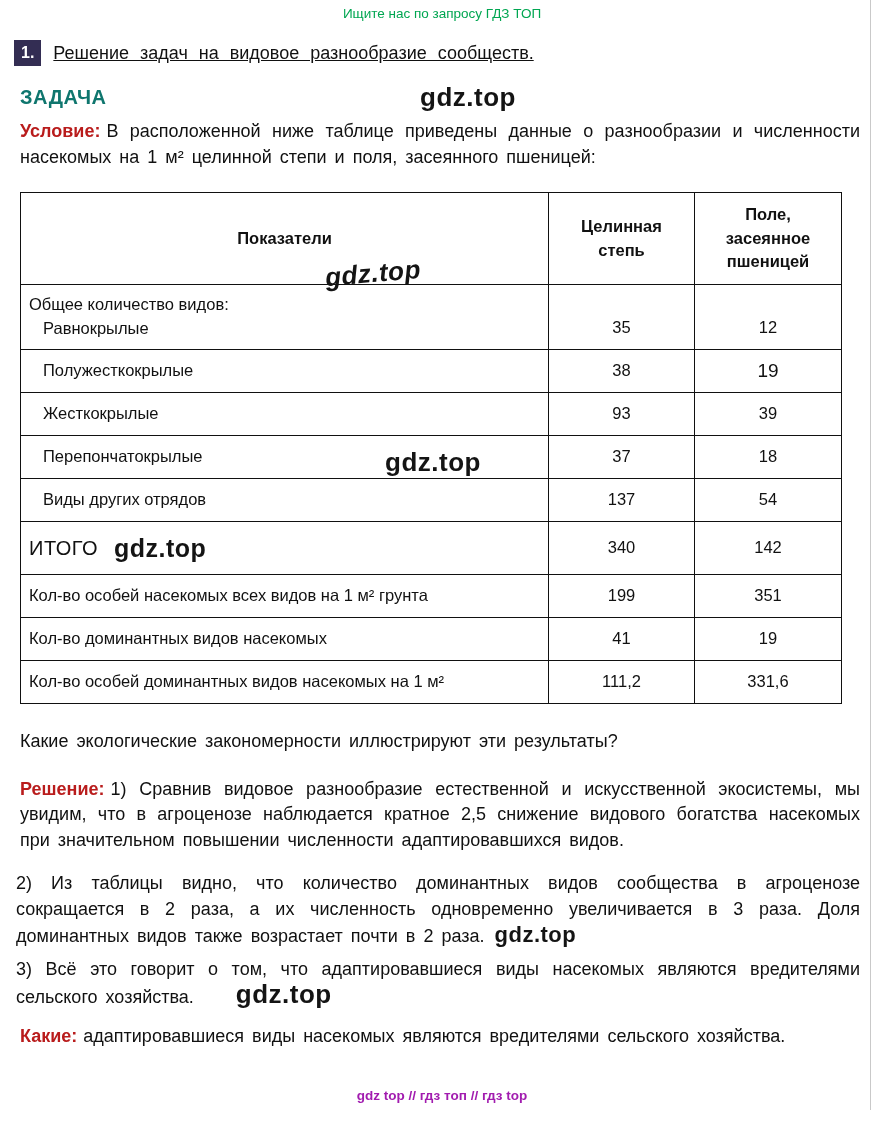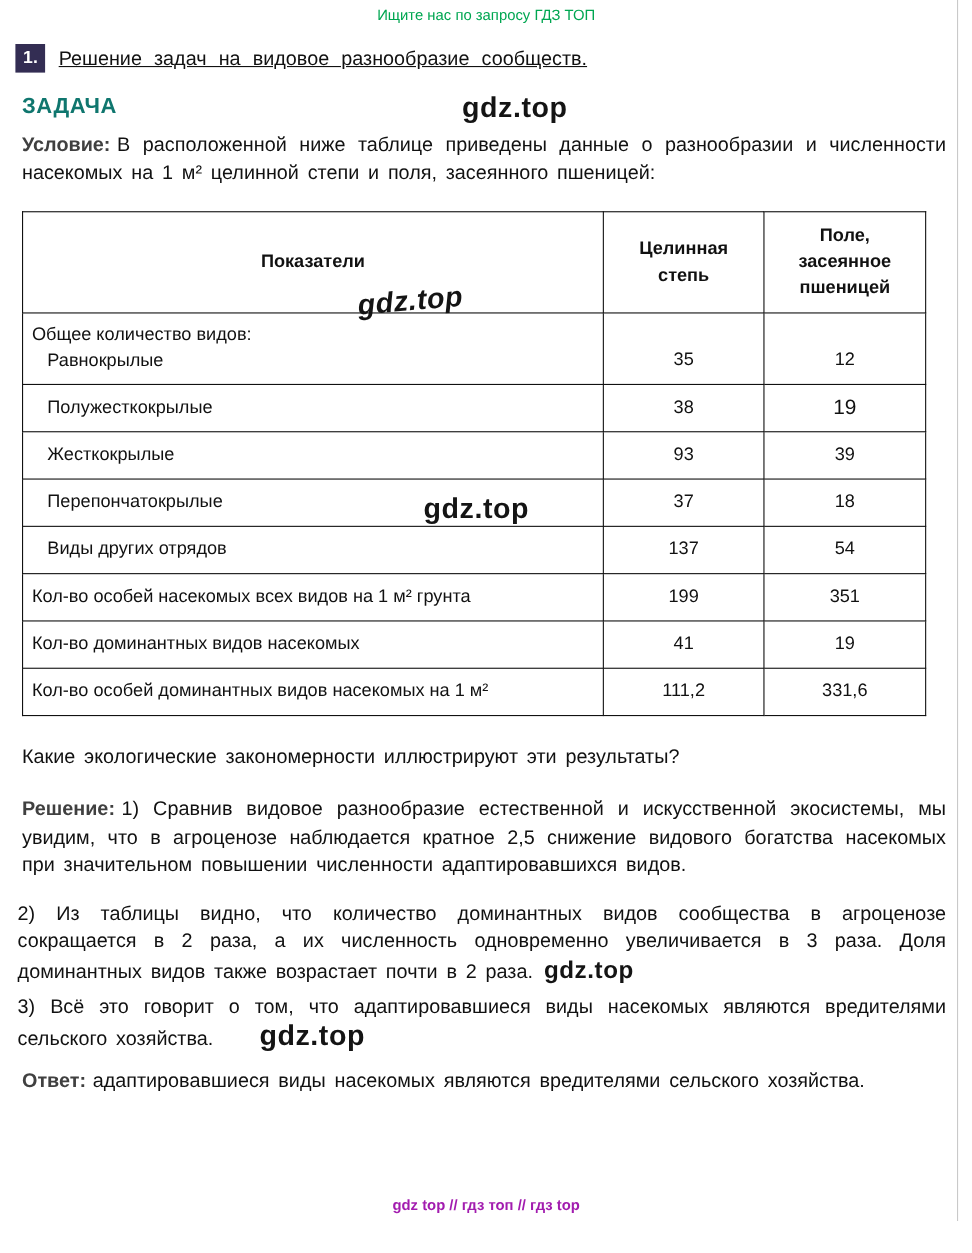--- a/index.html
+++ b/index.html
@@ -41,21 +41,21 @@
     letter-spacing: 0.5px;
   }
   .para {
     margin: 10px 24px 0 20px;
     font-size: 18px;
     line-height: 25.5px;
     text-align: justify;
     word-spacing: 3px;
   }
   .plabel {
-    color: #404040;
+    color: #b91c1c;
     font-weight: bold;
     margin-right: 6px;
   }
   table.data {
     margin: 22px 0 0 20px;
     width: 821px;
     border-collapse: collapse;
     table-layout: fixed;
   }
   table.data th, table.data td {
@@ -169,20 +169,27 @@
         <td class="c-val">37</td>
         <td class="c-val">18</td>
       </tr>
       <tr class="r-mid">
         <td class="c-label">
             <div class="indent">Виды других отрядов</div>
           </td>
         <td class="c-val">137</td>
         <td class="c-val">54</td>
       </tr>
+      <tr class="r-itogo">
+        <td class="c-label">
+          <span class="itogo-label">ИТОГО</span><span class="wm wm-itogo">gdz.top</span>
+        </td>
+        <td class="c-val">340</td>
+        <td class="c-val">142</td>
+      </tr>
       <tr class="r-mid">
         <td class="c-label">
             <div>Кол-во особей насекомых всех видов на 1 м² грунта</div>
           </td>
         <td class="c-val">199</td>
         <td class="c-val">351</td>
       </tr>
       <tr class="r-mid">
         <td class="c-label">
             <div>Кол-во доминантных видов насекомых</div>
@@ -201,19 +208,19 @@
   </table>
 
   <p class="para question">Какие экологические закономерности иллюстрируют эти результаты?</p>
 
   <p class="para sol1"><span class="plabel">Решение:</span><span>1) Сравнив видовое разнообразие естественной и искусственной экосистемы, мы увидим, что в агроценозе наблюдается кратное 2,5 снижение видового богатства насекомых при значительном повышении численности адаптировавшихся видов.</span></p>
 
   <p class="para sol2"><span>2) Из таблицы видно, что количество доминантных видов сообщества в агроценозе сокращается в 2 раза, а их численность одновременно увеличивается в 3 раза. Доля доминантных видов также возрастает почти в 2 раза.</span><span class="wm wm-inline2">gdz.top</span></p>
 
   <p class="para sol3"><span>3) Всё это говорит о том, что адаптировавшиеся виды насекомых являются вредителями сельского хозяйства.</span><span class="wm wm-inline3">gdz.top</span></p>
 
-  <p class="para answer"><span class="plabel">Ответ:</span><span>адаптировавшиеся виды насекомых являются вредителями сельского хозяйства.</span></p>
+  <p class="para answer"><span class="plabel">Какие:</span><span>адаптировавшиеся виды насекомых являются вредителями сельского хозяйства.</span></p>
 
   <div class="footer">gdz top  //  гдз топ  //  гдз top</div>
 
   <div class="edge-line"></div>
 
 </div>
 
 </body></html>

